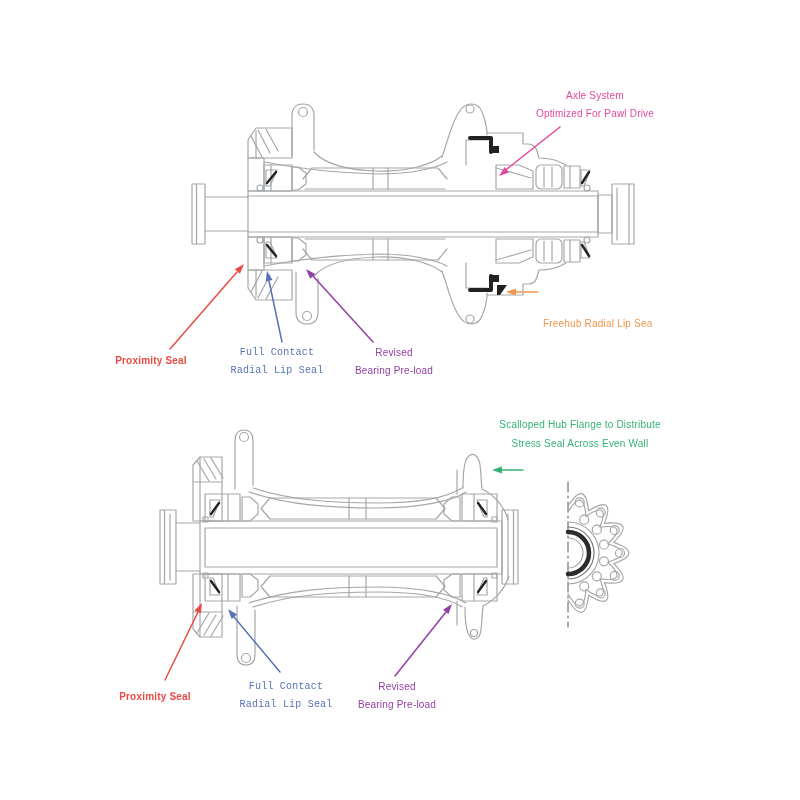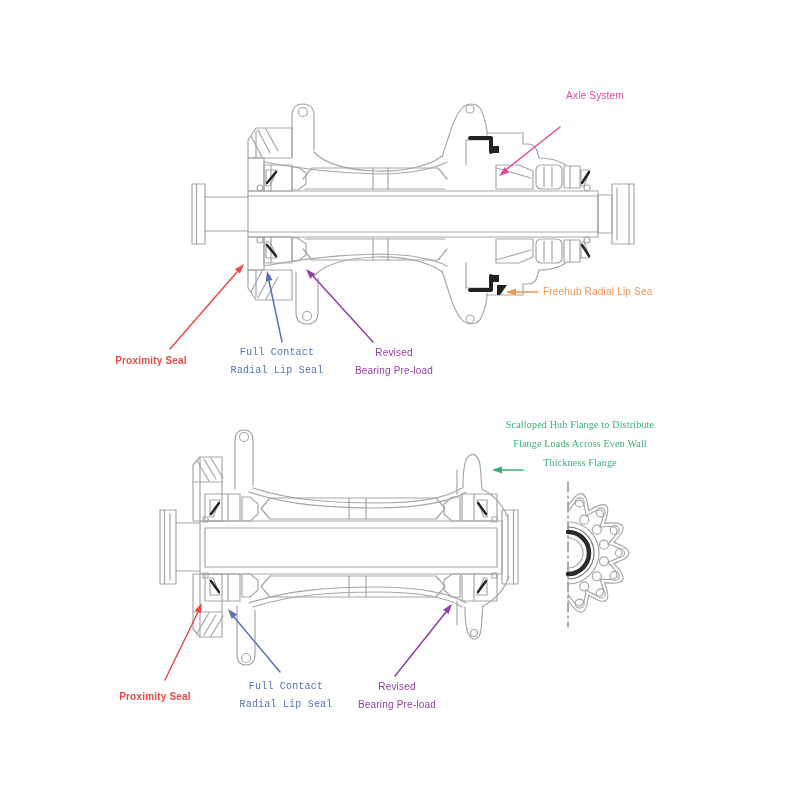--- a/index.html
+++ b/index.html
@@ -12,25 +12,25 @@
   .art .dk{stroke:var(--color-dark);stroke-width:2.4;}
   .art .dkthick{stroke:var(--color-dark);stroke-width:4;fill:none;}
   .art .dkfill{fill:var(--color-dark);stroke:none;}
   .art .dkarc{stroke:#2c2c2c;stroke-width:4.5;fill:none;}
   .art .midarc{stroke:#777;stroke-width:1.2;fill:none;}
   .art .centerline{stroke:#555;stroke-width:1;stroke-dasharray:10 4 2 4;}
   .lead line{stroke:var(--c);stroke-width:1.5;}
   .lead polygon{fill:var(--c);stroke:none;}
   .label{position:absolute;text-align:center;font-size:10px;line-height:17.5px;
          letter-spacing:.2px;white-space:nowrap;}
-  .label.left{text-align:right;}
+  .label.left{text-align:right;margin-top:32px;}
   .label.lh19{line-height:19px;}
   .c-pink{color:var(--color-pink);}   .c-orange{color:var(--color-orange);}
   .c-red{color:var(--color-red);font-weight:bold;}     .c-blue{color:var(--color-blue);font-family:Liberation Mono, monospace;}
-  .c-purple{color:var(--color-purple);} .c-green{color:var(--color-green);font-family:Liberation Serif, serif;}
+  .c-purple{color:var(--color-purple);} .c-green{color:var(--color-green);}
 </style>
 </head>
 <body>
 
 <div id="stage" style="background: rgb(255, 255, 255);">
 
 <svg width="800" height="800" viewBox="0 0 800 800">
   <g class="art">
 
     <g>
@@ -250,20 +250,21 @@
     </g>
     <g class="lead" style="--c:var(--color-purple)">
       <line x1="395" y1="676" x2="446" y2="612"></line>
       <polygon points="452,604 448.5,614 443,609.7"></polygon>
     </g>
   </g>
 </svg>
 
   <div class="label c-pink" style="left:497px;top:87px;width:196px">
     <div>Axle System</div>
+    <div>Optimized For Pawl Drive</div>
   </div>
 
   <div class="label left c-orange" style="left:543px;top:283px">
     <div>Freehub Radial Lip Sea</div>
   </div>
 
   <div class="label c-red" style="left:88px;top:352px;width:126px">
     <div>Proximity Seal</div>
   </div>
 
@@ -272,22 +273,21 @@
     <div>Radial Lip Seal</div>
   </div>
 
   <div class="label c-purple" style="left:331px;top:344px;width:126px">
     <div>Revised</div>
     <div>Bearing Pre-load</div>
   </div>
 
   <div class="label lh19 c-green" style="left:457px;top:415px;width:246px">
     <div>Scalloped Hub Flange to Distribute</div>
-    <div>Flange Loads Across Even Wall</div>
-    <div>Thickness Flange</div>
+    <div>Stress Seal Across Even Wall</div>
   </div>
 
   <div class="label c-red" style="left:92px;top:688px;width:126px">
     <div>Proximity Seal</div>
   </div>
 
   <div class="label c-blue" style="left:223px;top:678px;width:126px">
     <div>Full Contact</div>
     <div>Radial Lip Seal</div>
   </div>

